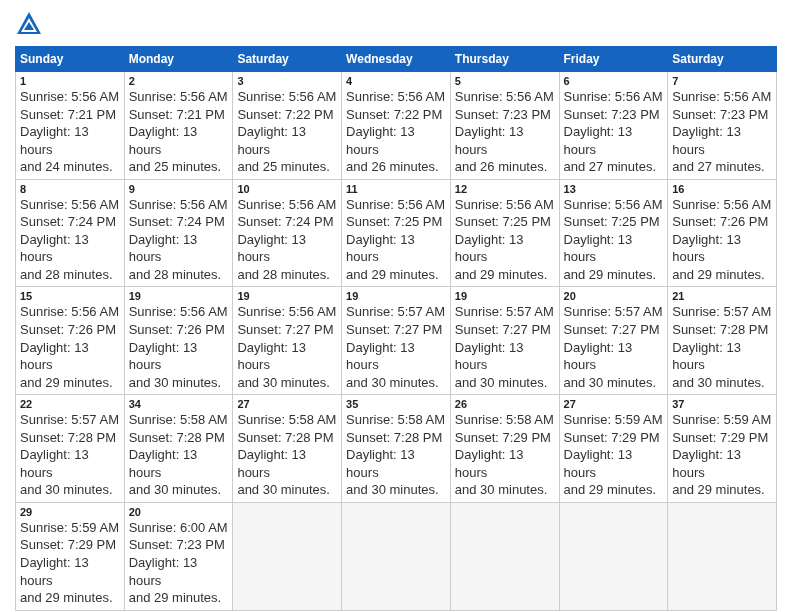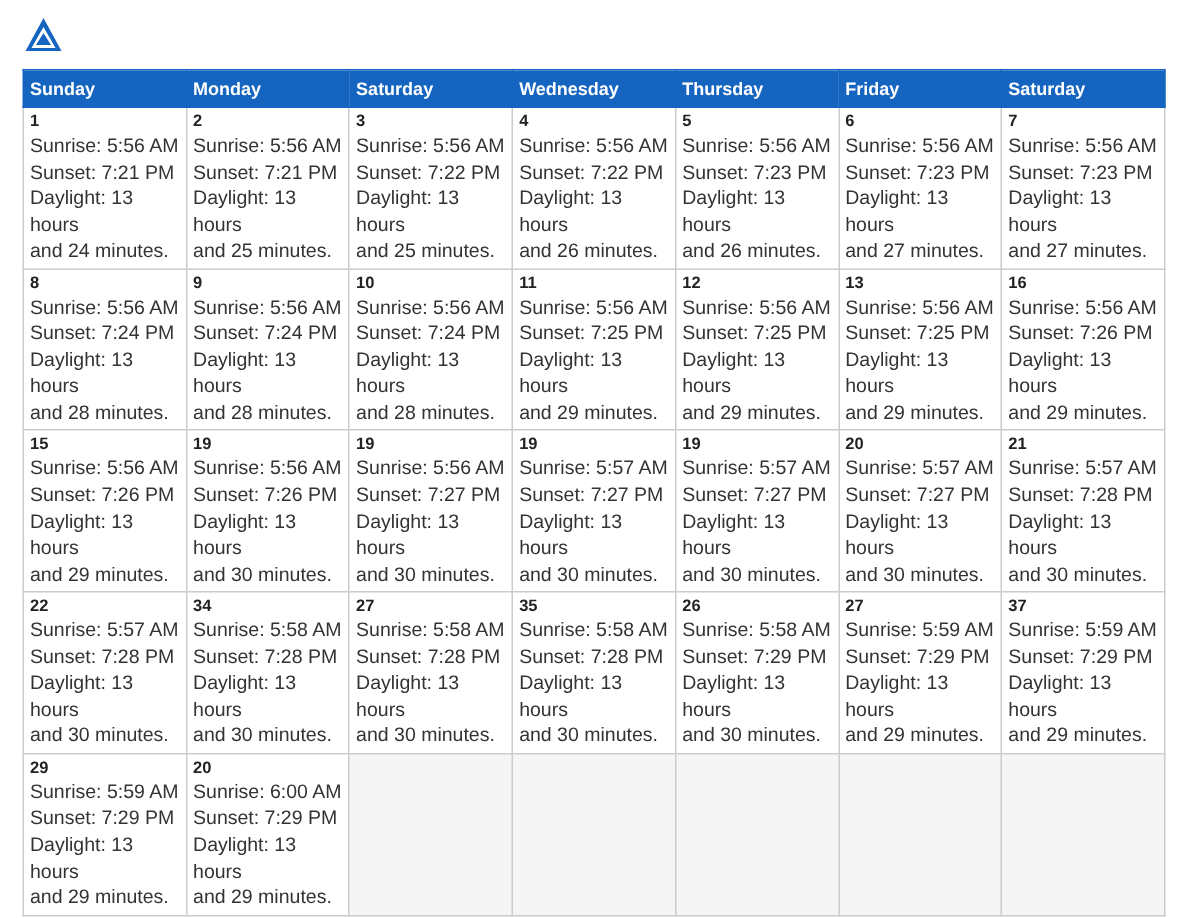--- a/index.html
+++ b/index.html
@@ -340,21 +340,21 @@
           <td>
             <span class="day-num">29</span>
             <div class="day-info" style="white-space: pre-line;">Sunrise: 5:59 AM
 Sunset: 7:29 PM
 Daylight: 13 hours
 and 29 minutes.</div>
           </td>
           <td>
             <span class="day-num">20</span>
             <div class="day-info" style="white-space: pre-line;">Sunrise: 6:00 AM
-Sunset: 7:29 PM
+Sunset: 7:23 PM
 Daylight: 13 hours
 and 29 minutes.</div>
           </td>
           <td class="empty"></td>
           <td class="empty"></td>
           <td class="empty"></td>
           <td class="empty"></td>
           <td class="empty"></td>
         </tr>
       </tbody>

